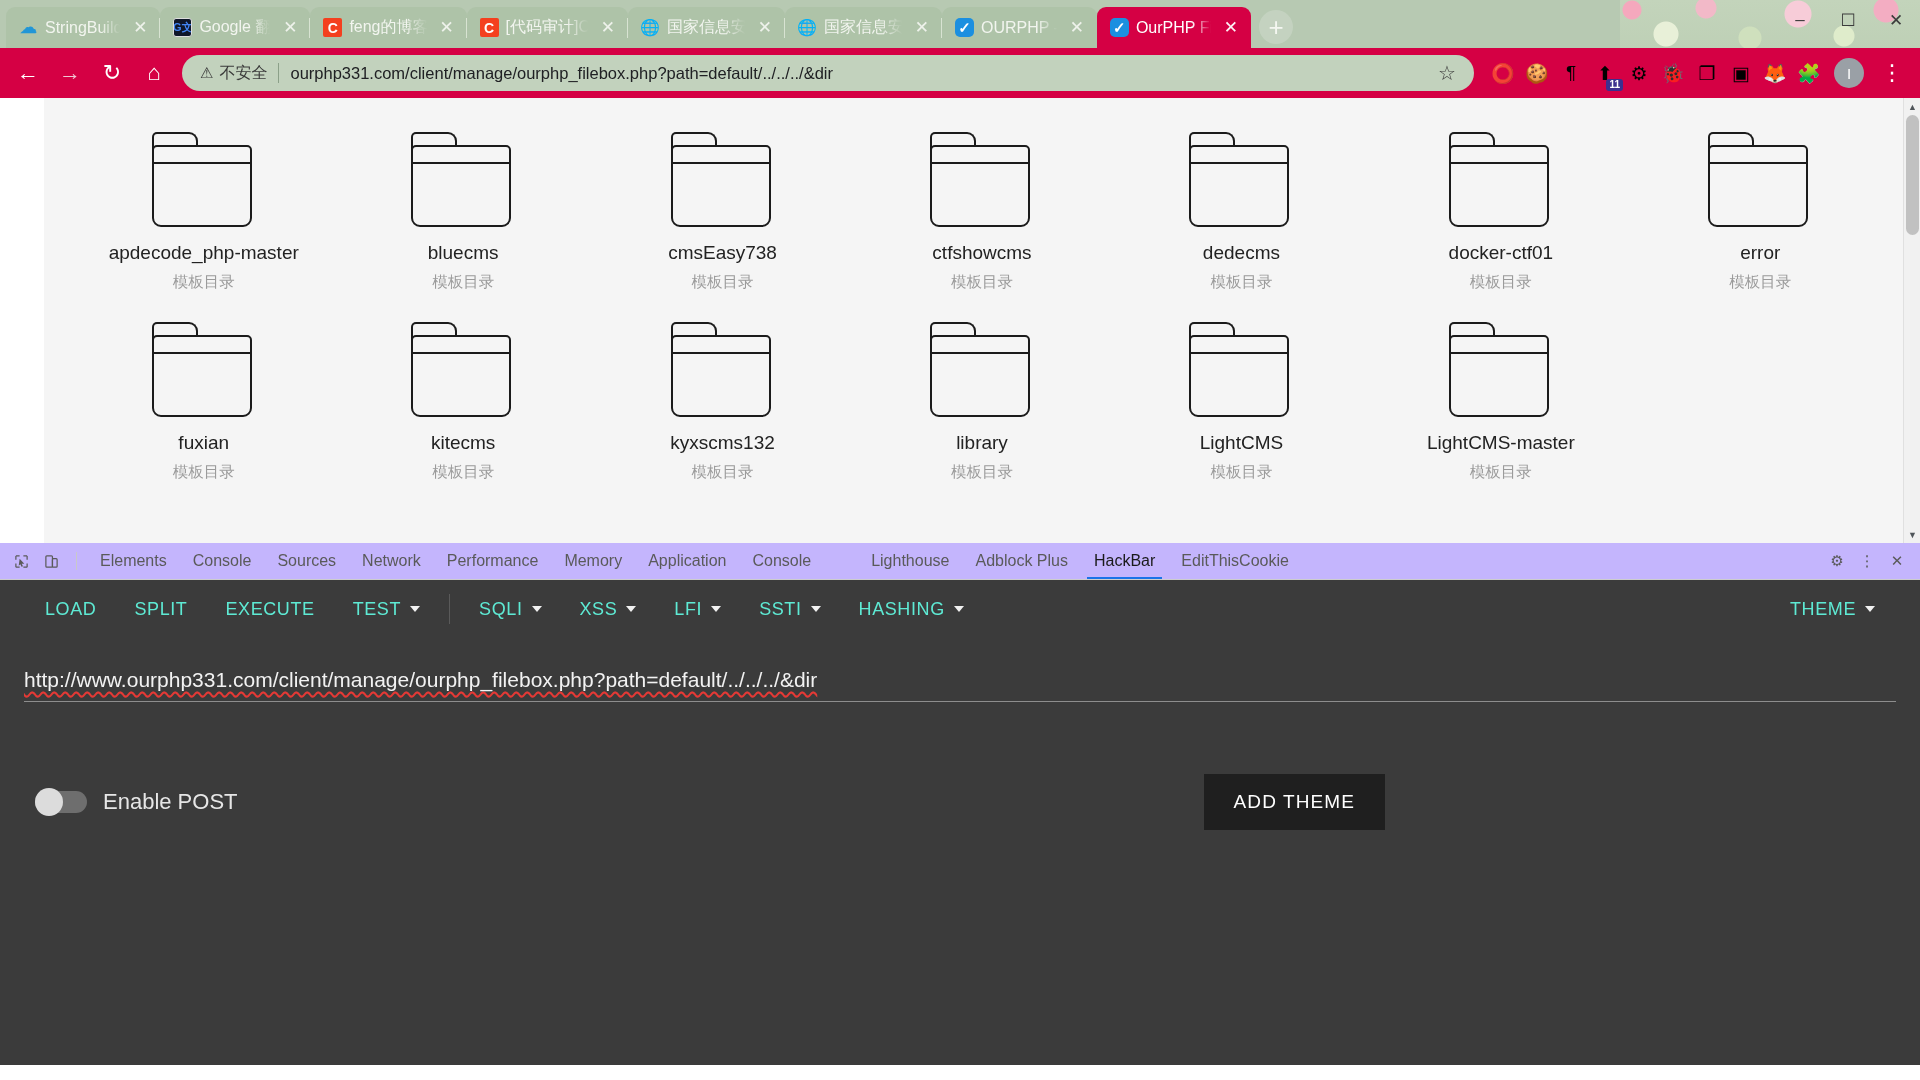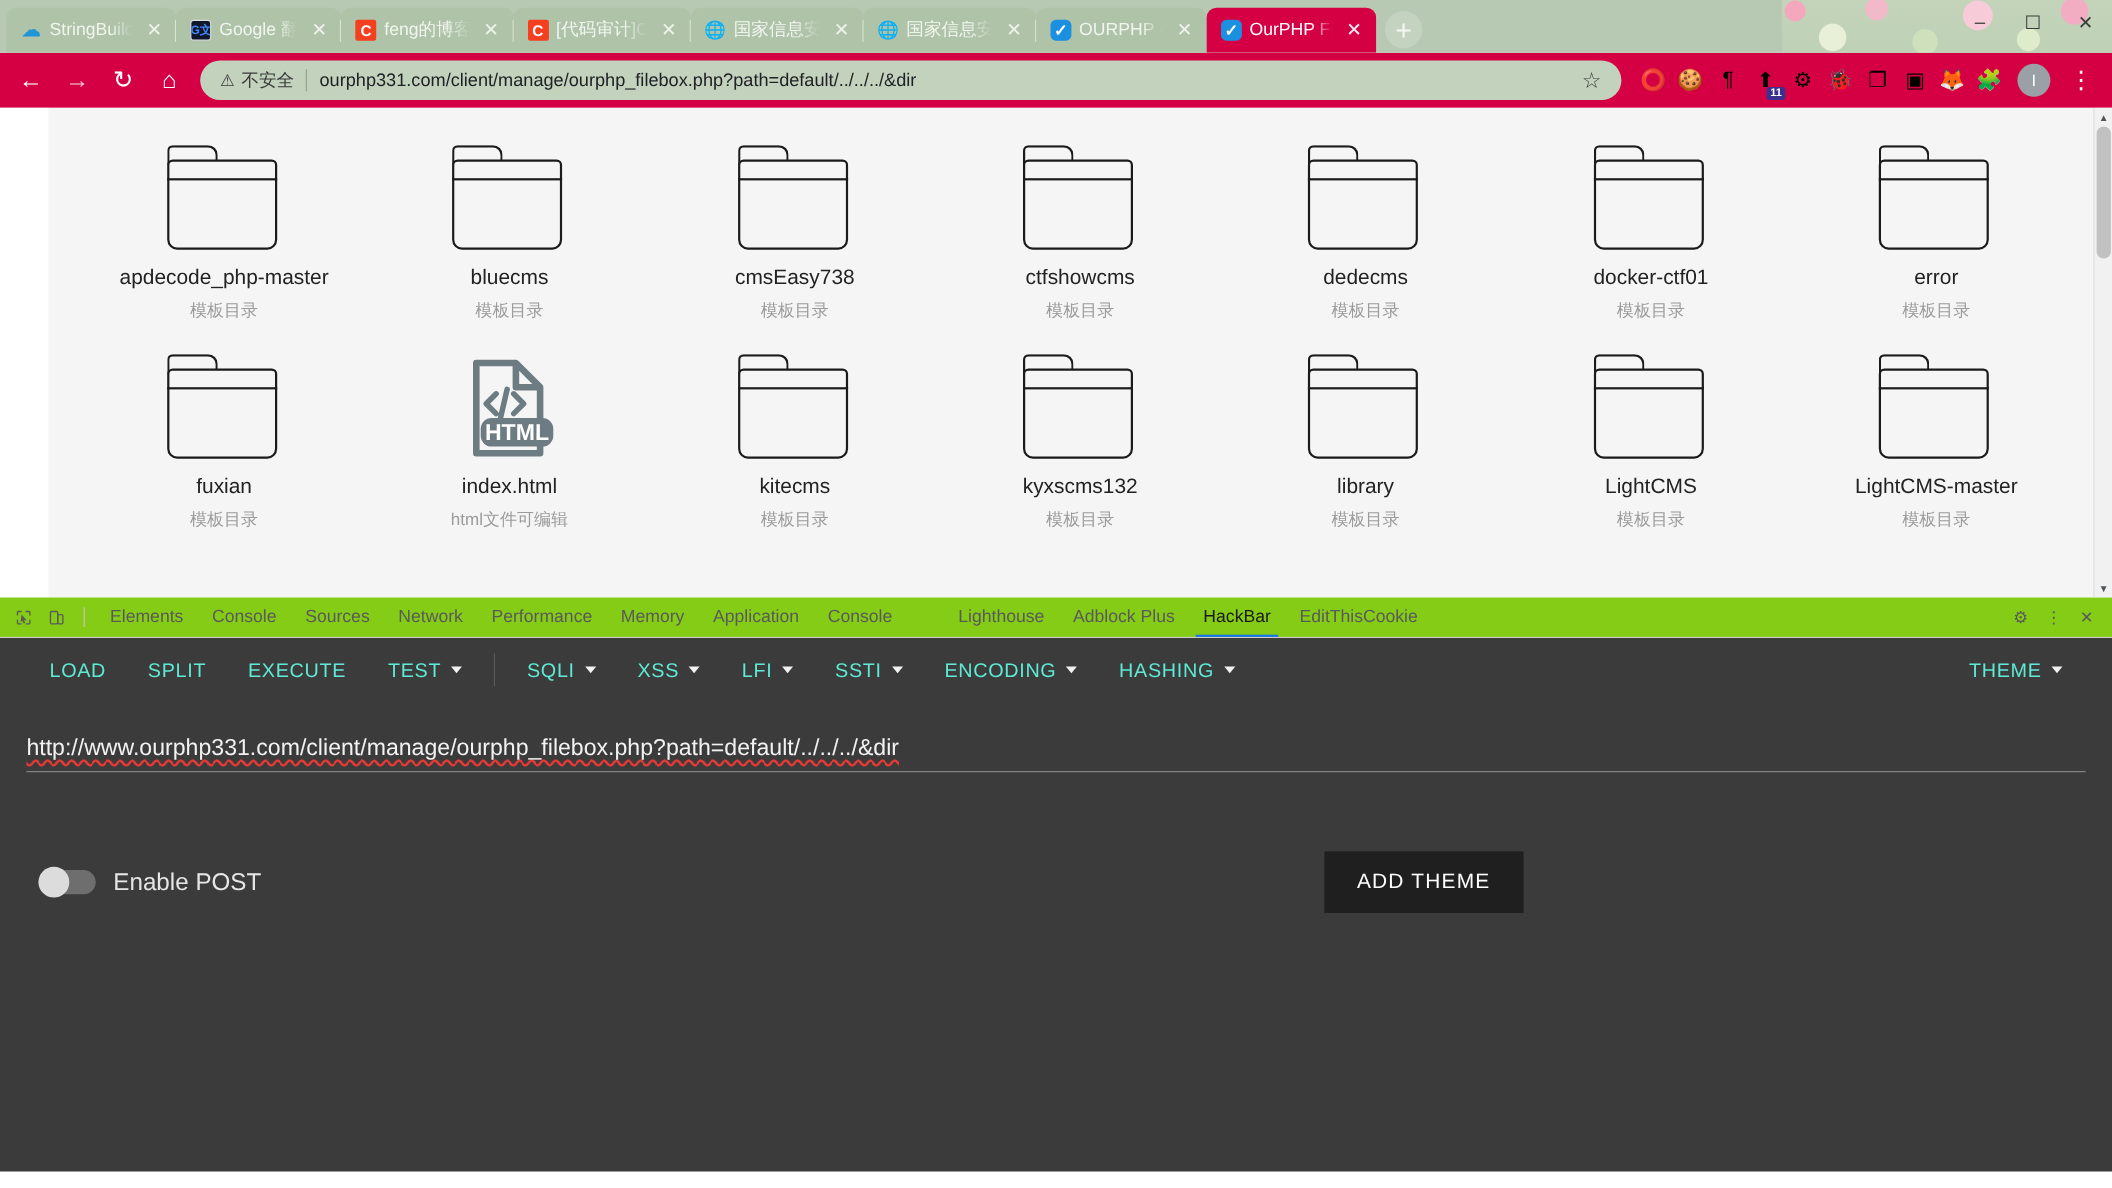--- a/index.html
+++ b/index.html
@@ -252,21 +252,21 @@
     background: #c1c1c1; border-radius: 7px;
   }
 
   
   .devtools { background: #fff; }
   .dt-tabbar {
     height: 37px;
     display: flex;
     align-items: center;
     border-bottom: 1px solid #cdcdcd;
-    background: #84cc16;
+    background: #c4b5fd;
     padding-left: 6px;
   }
   .dt-icobtn {
     width: 30px; height: 30px;
     display: flex; align-items: center; justify-content: center;
     color: #5a5a5a; font-size: 15px;
   }
   .dt-div { width: 1px; height: 18px; background: #c9c9c9; margin: 0 10px; }
   .dt-tab {
     padding: 0 13px;
@@ -538,31 +538,20 @@
           <div class="file-sub">模板目录</div>
         </div>
         <div class="file-item">
           <div class="folder-ico">
             <div class="tabtop"></div>
             <div class="body"></div>
             <div class="lip"></div>
           </div>
           <div class="file-name">fuxian</div>
           <div class="file-sub">模板目录</div>
-        </div>
-        <div class="file-item">
-          <div class="html-ico"><svg width="108" height="98" viewBox="0 0 108 98">
-              <path d="M24 8h36l22 22v60H24z" fill="none" stroke="#6d7c83" stroke-width="6" stroke-linejoin="round"></path>
-              <path d="M60 8v22h22" fill="none" stroke="#6d7c83" stroke-width="6" stroke-linejoin="round"></path>
-              <path d="M42 36l-9 9 9 9M58 36l9 9-9 9M52 32l-6 26" fill="none" stroke="#6d7c83" stroke-width="5" stroke-linecap="round" stroke-linejoin="round"></path>
-              <rect x="28" y="58" width="66" height="26" rx="10" fill="#6d7c83"></rect>
-              <text x="61" y="78" font-family="Liberation Sans, sans-serif" font-size="21" font-weight="bold" fill="#ffffff" text-anchor="middle">HTML</text>
-            </svg></div>
-          <div class="file-name">index.html</div>
-          <div class="file-sub">html文件可编辑</div>
         </div>
         <div class="file-item">
           <div class="folder-ico">
             <div class="tabtop"></div>
             <div class="body"></div>
             <div class="lip"></div>
           </div>
           <div class="file-name">kitecms</div>
           <div class="file-sub">模板目录</div>
         </div>
@@ -673,24 +662,20 @@
           </div>
           <div class="hb-btn">
             <span>LFI</span>
             <span class="caret"></span>
           </div>
           <div class="hb-btn">
             <span>SSTI</span>
             <span class="caret"></span>
           </div>
           <div class="hb-btn">
-            <span>ENCODING</span>
-            <span class="caret"></span>
-          </div>
-          <div class="hb-btn">
             <span>HASHING</span>
             <span class="caret"></span>
           </div>
           <div class="hb-spacer"></div>
           <div class="hb-btn">
             <span>THEME</span>
             <span class="caret"></span>
           </div>
         </div>
 

